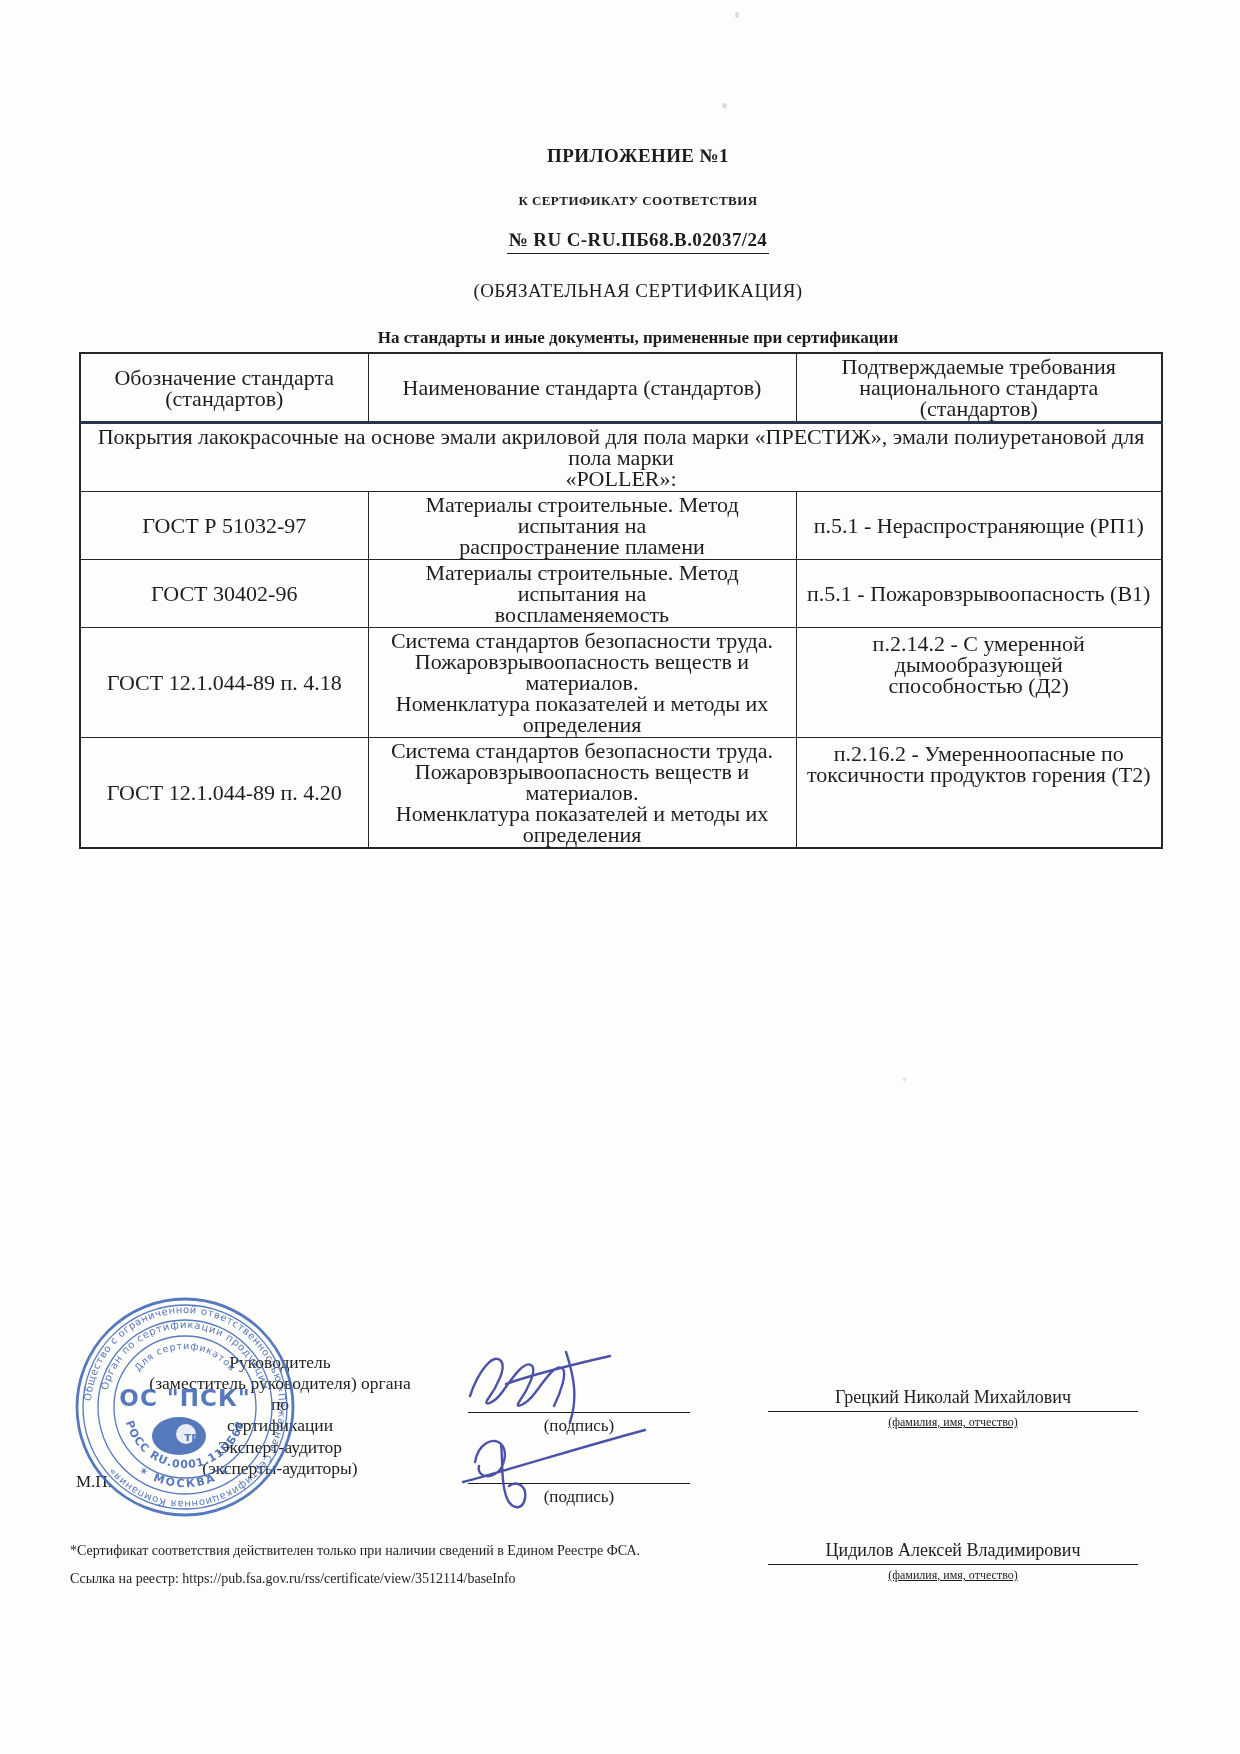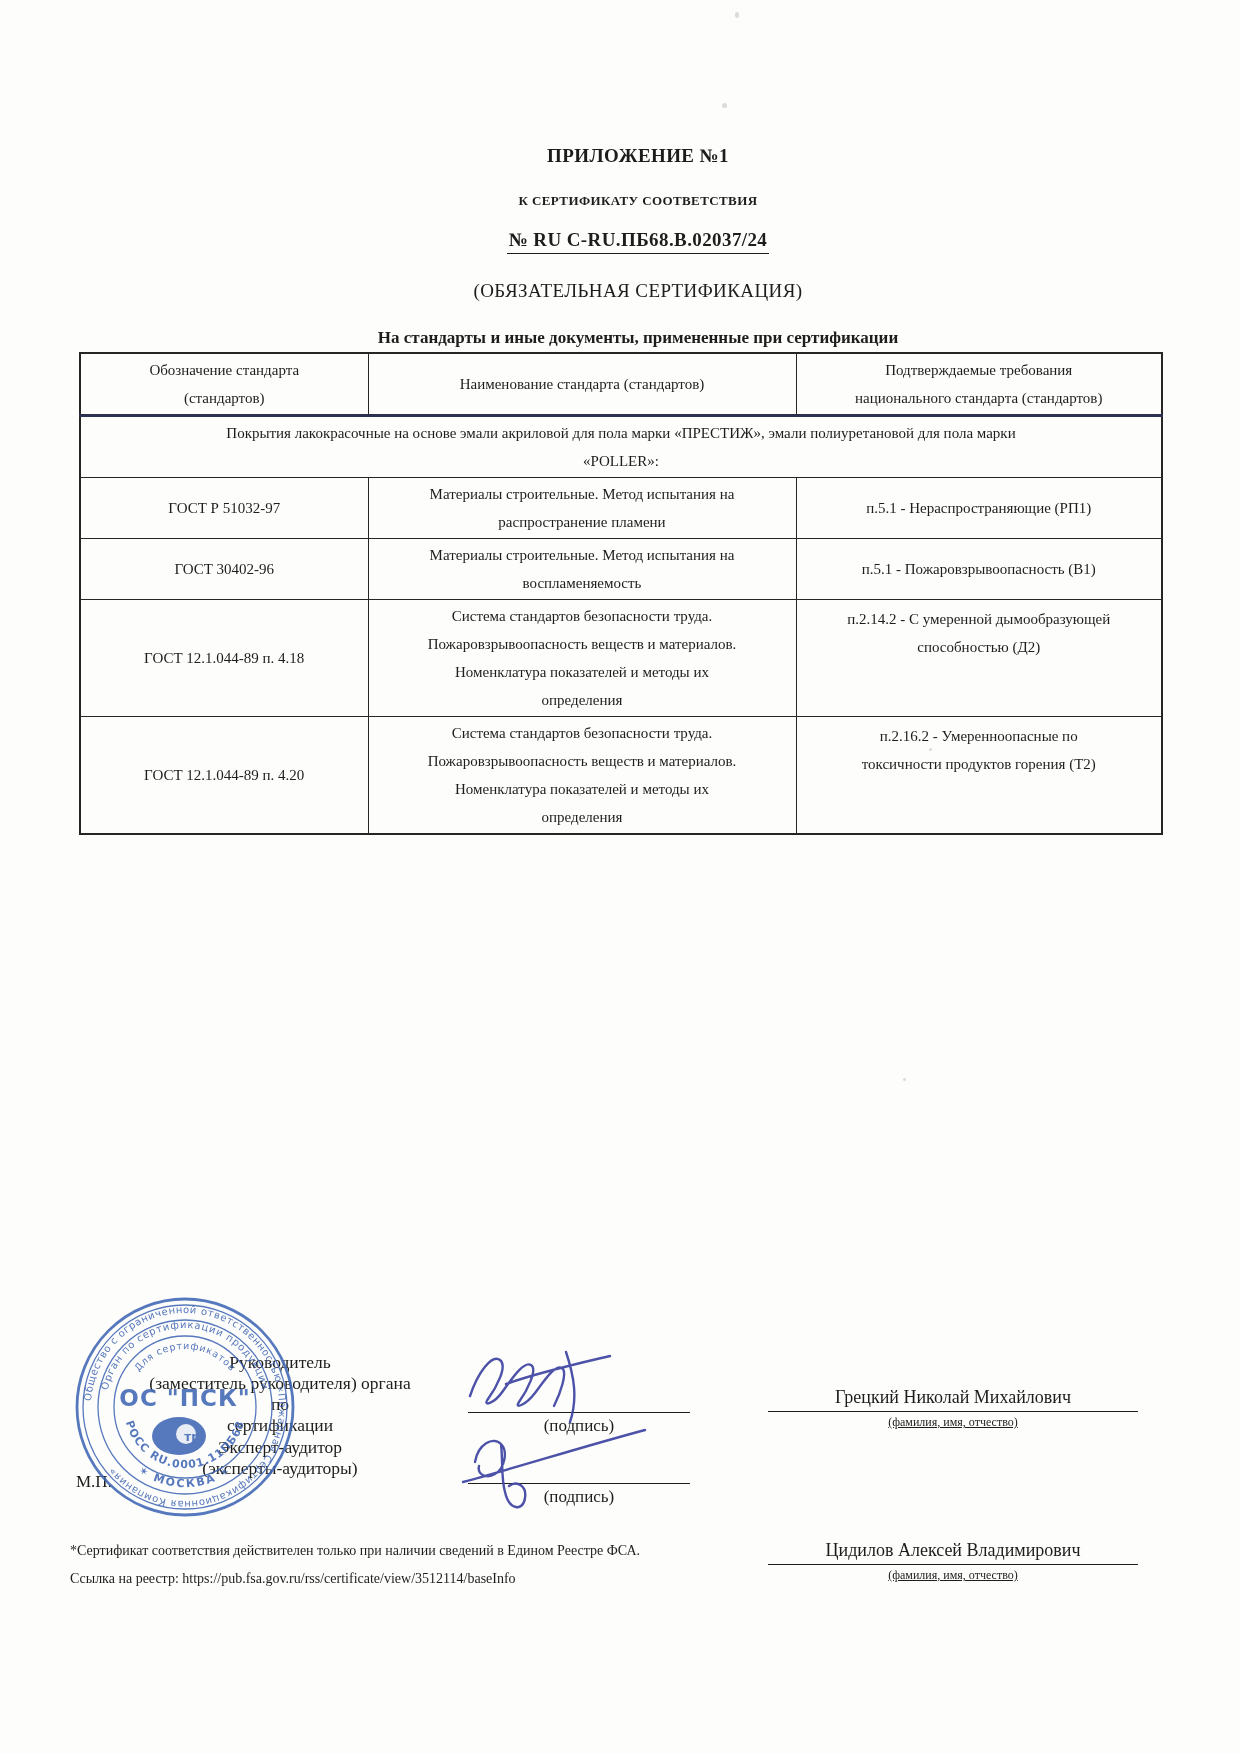--- a/index.html
+++ b/index.html
@@ -13,21 +13,21 @@
   .t1 { margin-top:145px; font-size:19px; font-weight:bold; letter-spacing:.4px; }
   .t2 { margin-top:26px; font-size:13px; font-weight:bold; letter-spacing:.4px; }
   .t3-wrap { margin-top:20px; }
   .t3 { display:inline-block; font-size:19px; font-weight:bold; letter-spacing:.4px;
         border-bottom:1.8px solid #1d1d1b; padding:0 2px 2px 2px; }
   .t4 { margin-top:26px; font-size:19px; font-weight:normal; letter-spacing:.4px; }
   .caption { margin-top:26px; font-size:17px; font-weight:bold; }
   
   .standards { position:absolute; top:352px; left:79px; }
   table { border-collapse:collapse; width:1082px; table-layout:fixed;
-          font-size:15px; line-height:28px; }
+          font-size:22px; line-height:21px; }
   th, td { border:1.5px solid #262626; text-align:center; vertical-align:middle;
            padding:2px 8px; font-weight:normal; white-space:pre-line; }
   table { border:2px solid #262626; }
   thead th { height:40px; border-bottom:3px solid #2c3150; }
   td.product { height:42px; }
   td.c1 { }
   tbody tr.r12 td { height:42px; }
   tbody tr.r34 td { height:84px; }
   td.vtop { vertical-align:top; padding-top:5px;margin-top:41px; }
   

